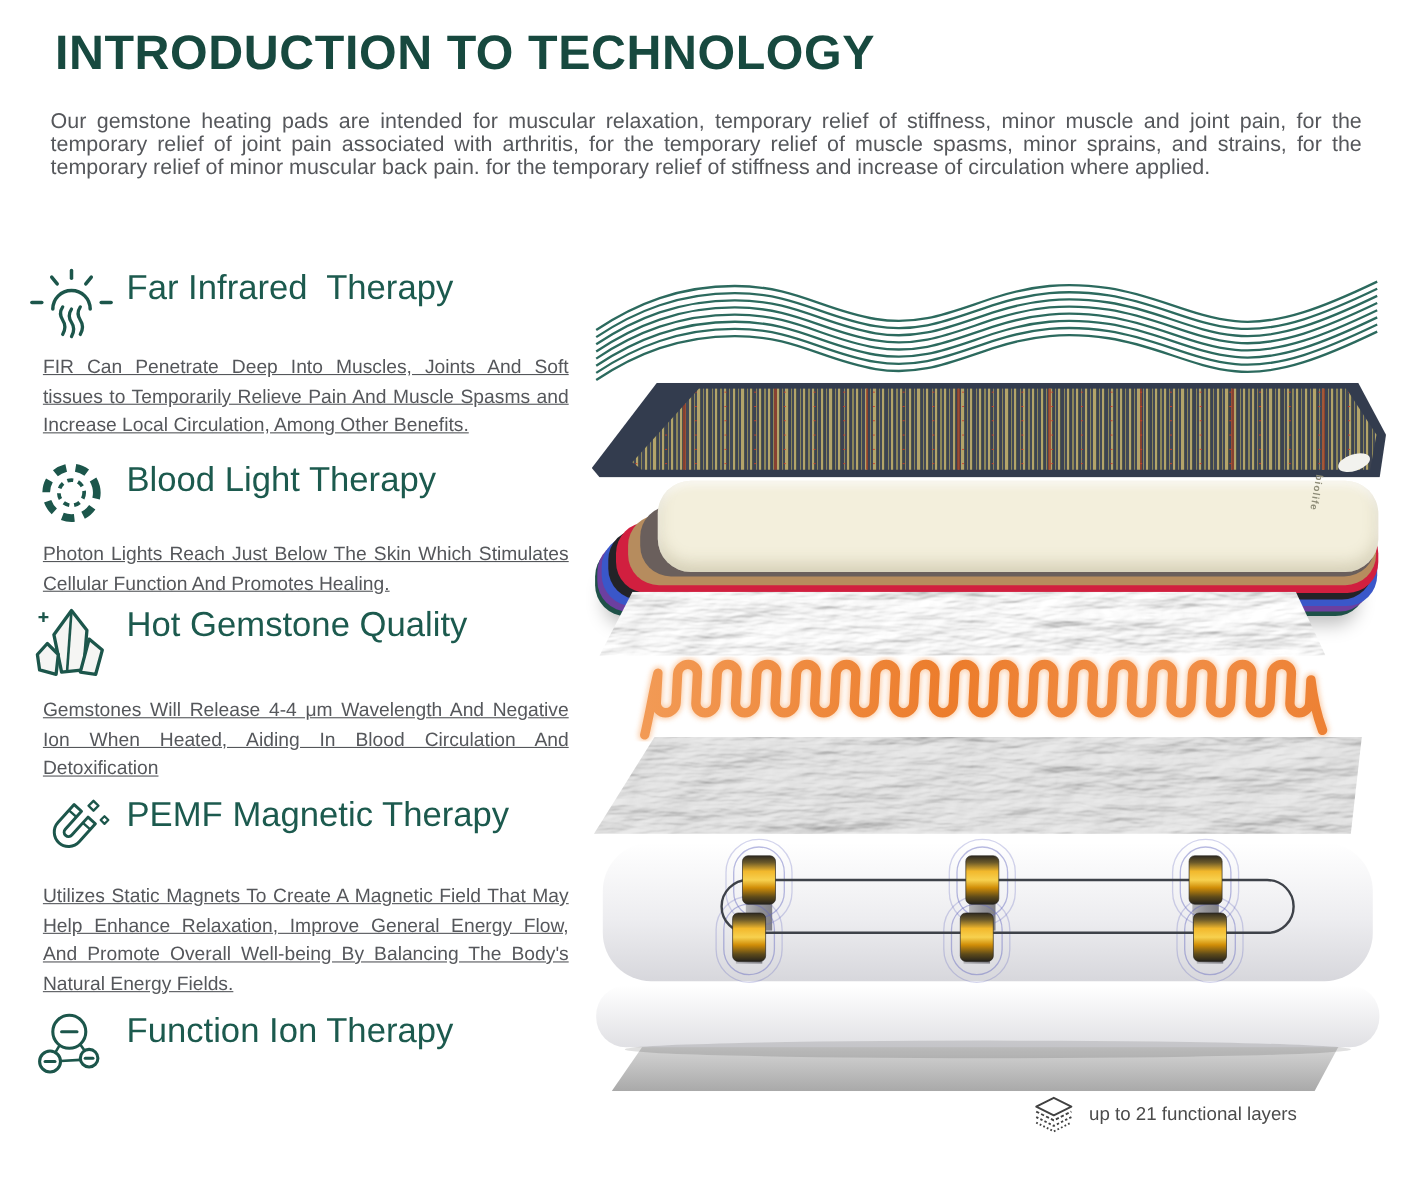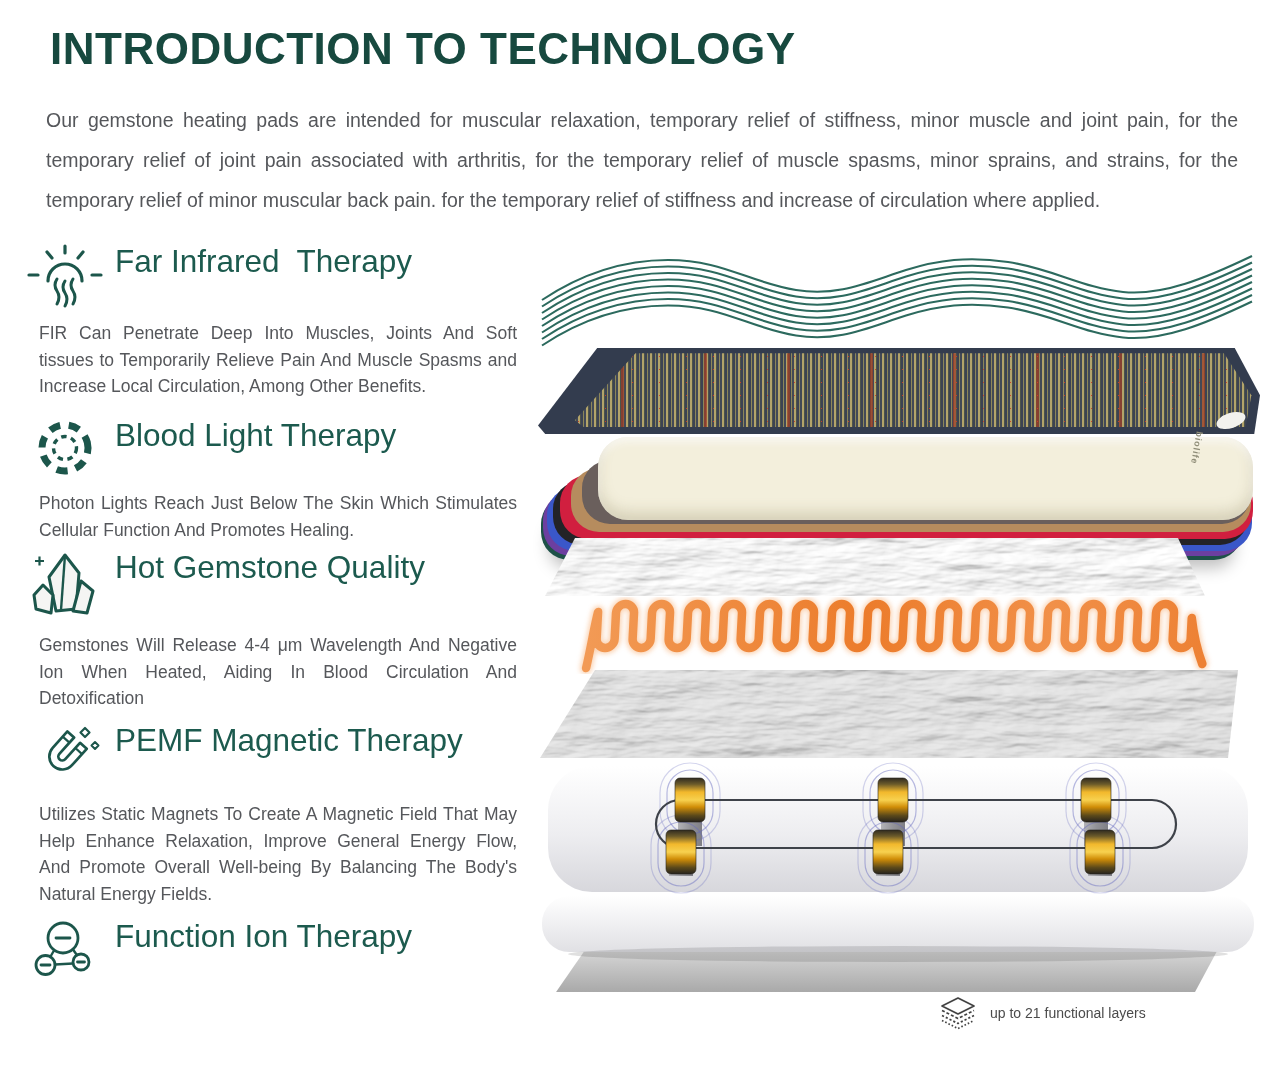--- a/index.html
+++ b/index.html
@@ -1,29 +1,29 @@
 <!DOCTYPE html>
 <html><head>
 <meta charset="utf-8">
 <style>
   html,body{margin:0;padding:0;background:#e9e9e8;}
   .page{position:relative;width:1280px;height:1071px;background:#ffffff;overflow:hidden;
         font-family:"Liberation Sans","DejaVu Sans",sans-serif;margin:0 auto;padding-left:44px;}
   
   .title{position:absolute;left:50px;top:24px;font-size:44px;font-weight:700;
          font-stretch:condensed;letter-spacing:.5px;color:#17493f;margin:0;}
-  .intro{position:absolute;left:46px;top:100px;width:1192px;font-size:19.5px;line-height:40px;
+  .intro{position:absolute;left:46px;top:100px;width:1192px;font-size:19.5px;line-height:21px;
          color:#55575b;text-align:justify;text-align-last:left;margin:0;}
   
   .therapy{position:absolute;left:25px;width:510px;}
   .t-head{display:flex;gap:10px;}
   .t-iconbox{width:80px;min-width:80px;display:flex;justify-content:center;align-items:center;}
   .t-title{font-size:31.5px;font-weight:400;color:#1c5a4e;margin:0;white-space:pre;}
   .t-desc{margin:11px 0 0 14px;width:478px;font-size:17.5px;line-height:26.5px;color:#55575b;
-          text-align:justify;text-align-last:left;}
+          text-align:justify;text-align-last:left;text-decoration:underline;}
   .s1{top:243px;} .s2{top:417px;} .s3{top:549px;} .s4{top:722px;} .s5{top:918px;}
   
   .illus{position:absolute;left:538px;top:246px;width:722px;height:810px;}
   .abs{position:absolute;}
   
   .mat{left:0;top:102px;width:722px;height:86px;background:#333c4e;
        clip-path:polygon(8.2% 0%,96.5% 0%,100% 55%,99.2% 100%,1% 100%,0% 90%);
        filter:drop-shadow(0 8px 6px rgba(0,0,0,.18));}
   .mat-weave{position:absolute;left:0;top:0;width:100%;height:100%;
        clip-path:polygon(13.5% 6%,95% 6%,98.8% 55%,98% 92%,6.3% 92%,5.1% 84%);
@@ -50,21 +50,21 @@
             box-shadow:0 16px 16px -8px rgba(0,0,0,.25);}
   .foil1{left:0;top:292px;z-index:10;}
   .coil {left:28px;top:348px;z-index:10;}
   .foil2{left:0;top:424px;z-index:10;}
   .magnets{left:0;top:512px;z-index:10;}
   .graybase{left:0;top:699px;width:722px;height:47px;z-index:5;
         background:linear-gradient(180deg,#dcdcdc,#a9a9a9);
         clip-path:polygon(7% 0%,94.5% 0%,91% 100%,2.5% 100%);}
   
   .caption{position:absolute;left:402px;top:750px;display:flex;align-items:center;gap:14px;}
-  .caption-text{font-size:14px;color:#4b4b4b;}
+  .caption-text{font-size:17px;color:#4b4b4b;}
   svg{display:block;}
 </style>
 </head>
 <body>
 
 <div class="page">
 
   <h1 class="title">INTRODUCTION TO TECHNOLOGY</h1>
   <p class="intro">Our gemstone heating pads are intended for muscular relaxation, temporary relief of stiffness, minor muscle and joint pain, for the temporary relief of joint pain associated with arthritis, for the temporary relief of muscle spasms, minor sprains, and strains, for the temporary relief of minor muscular back pain. for the temporary relief of stiffness and increase of circulation where applied.</p>
 

